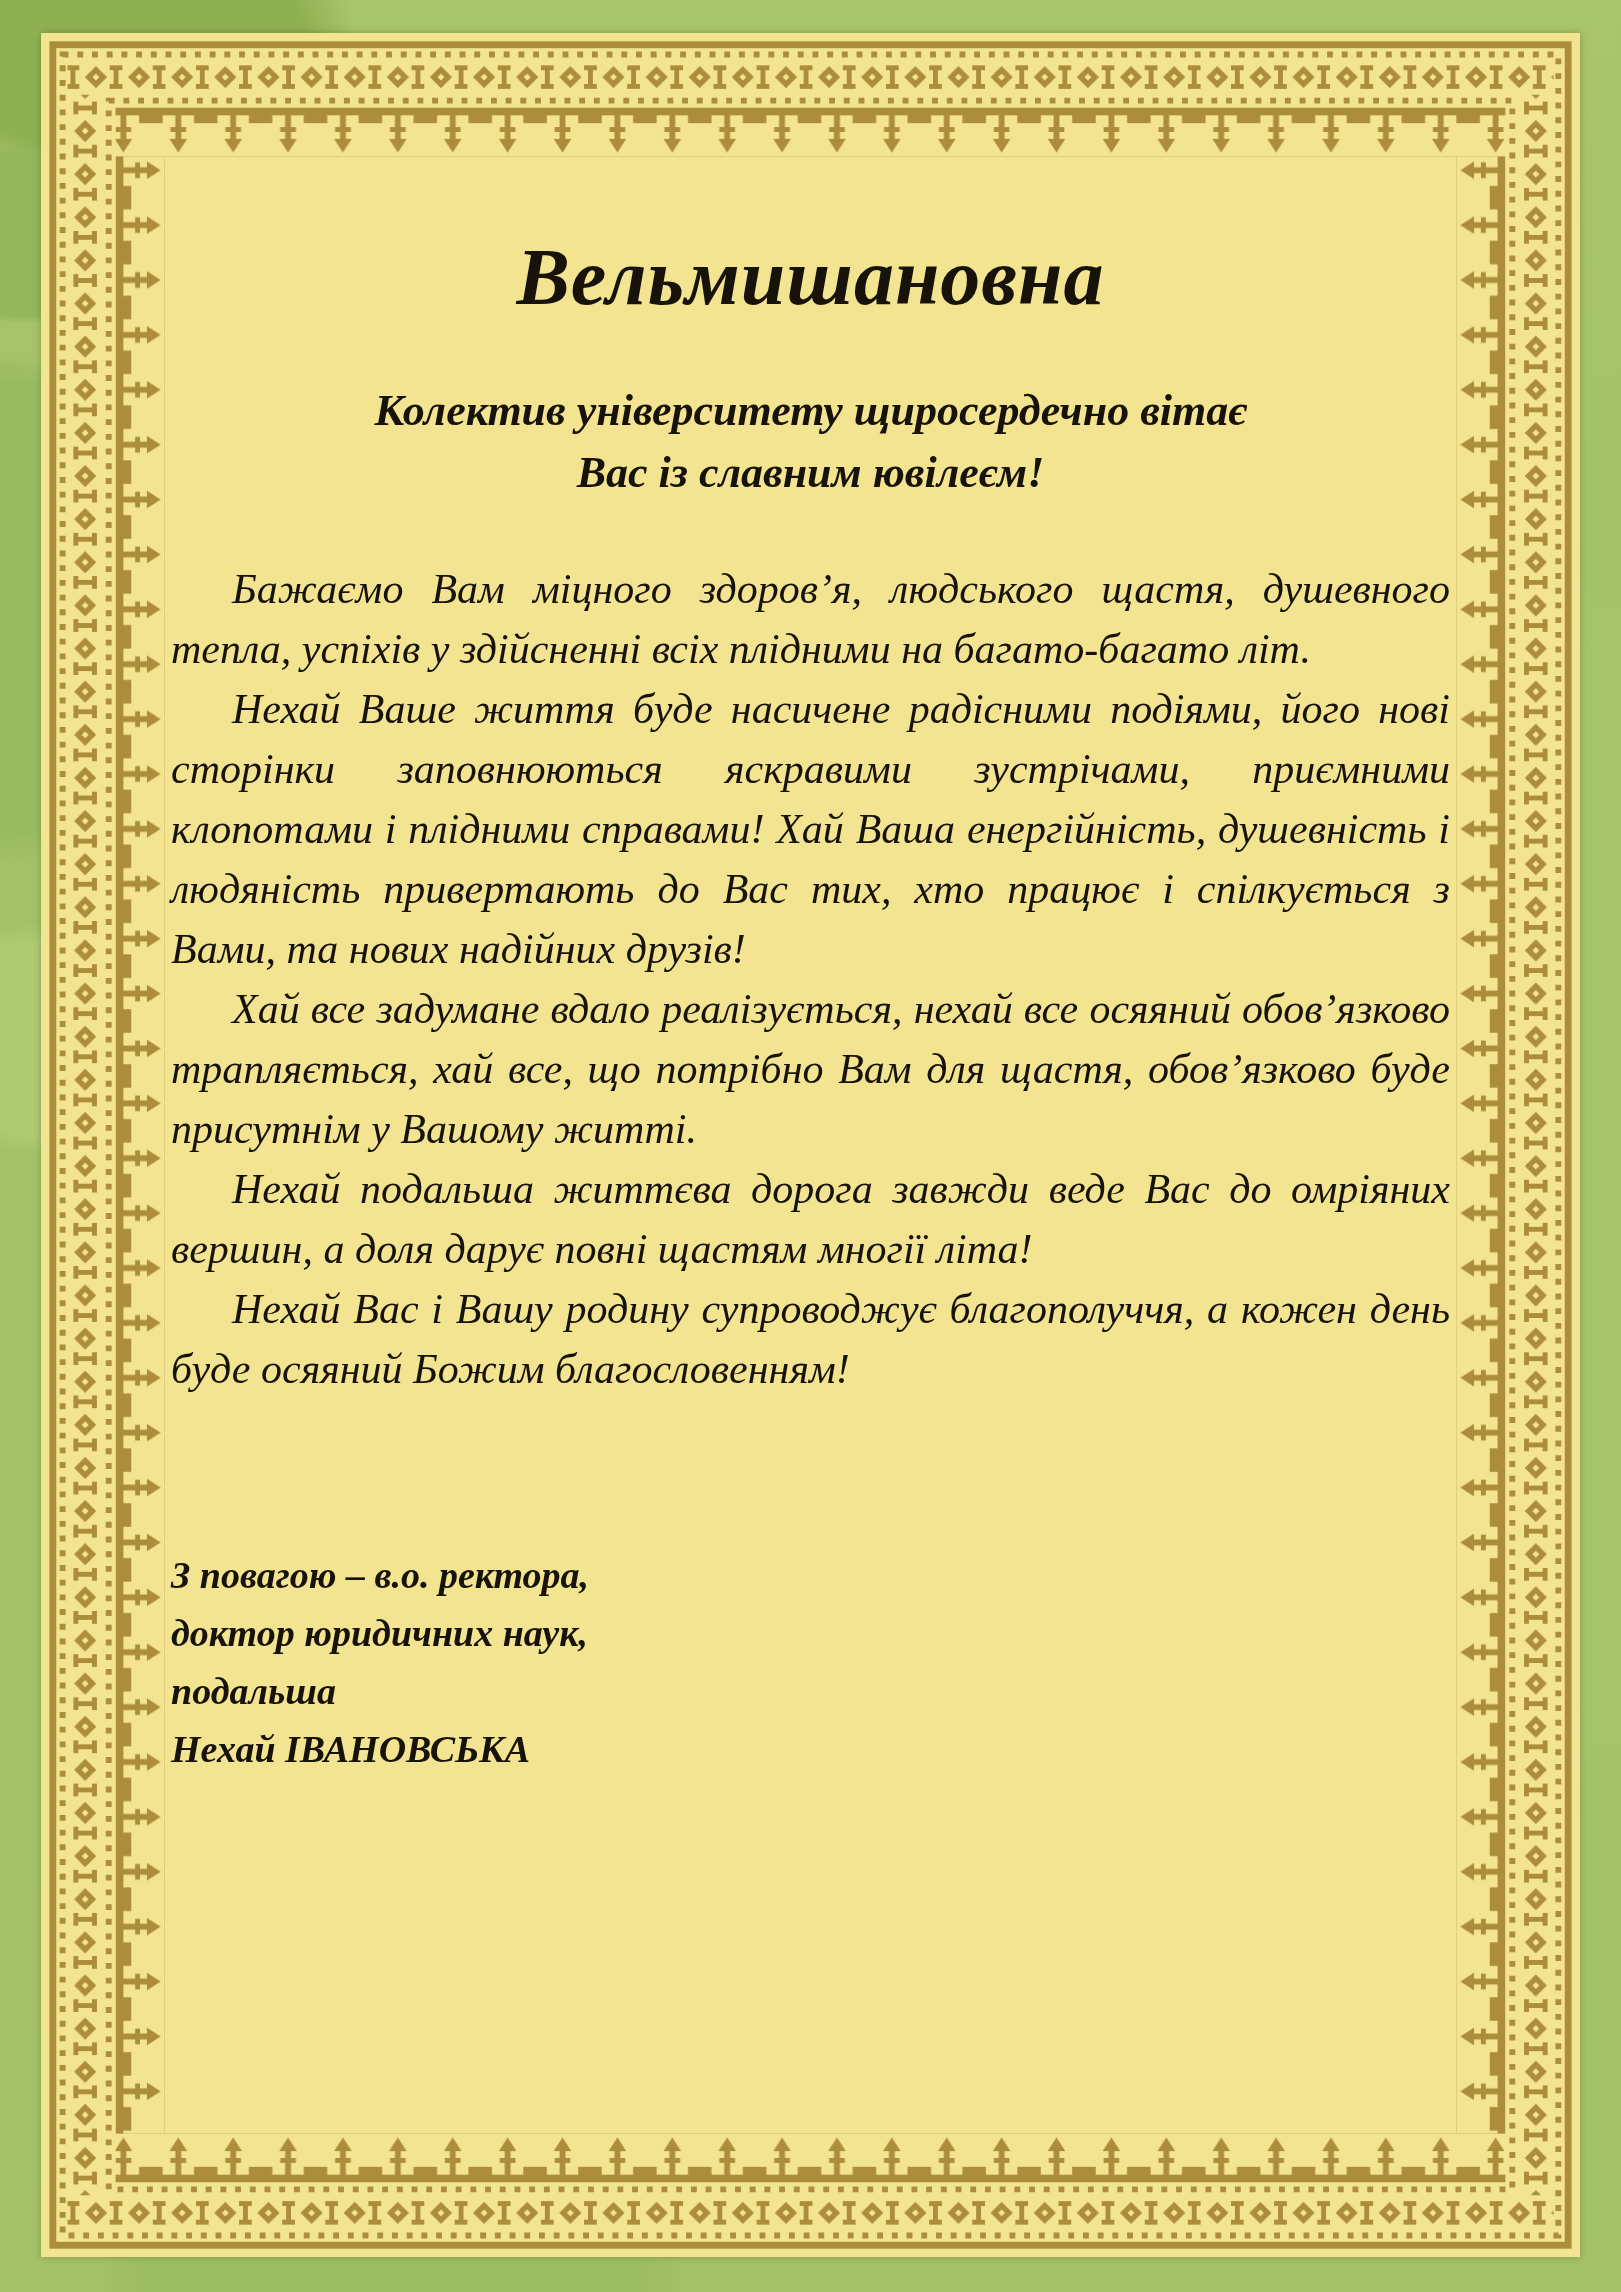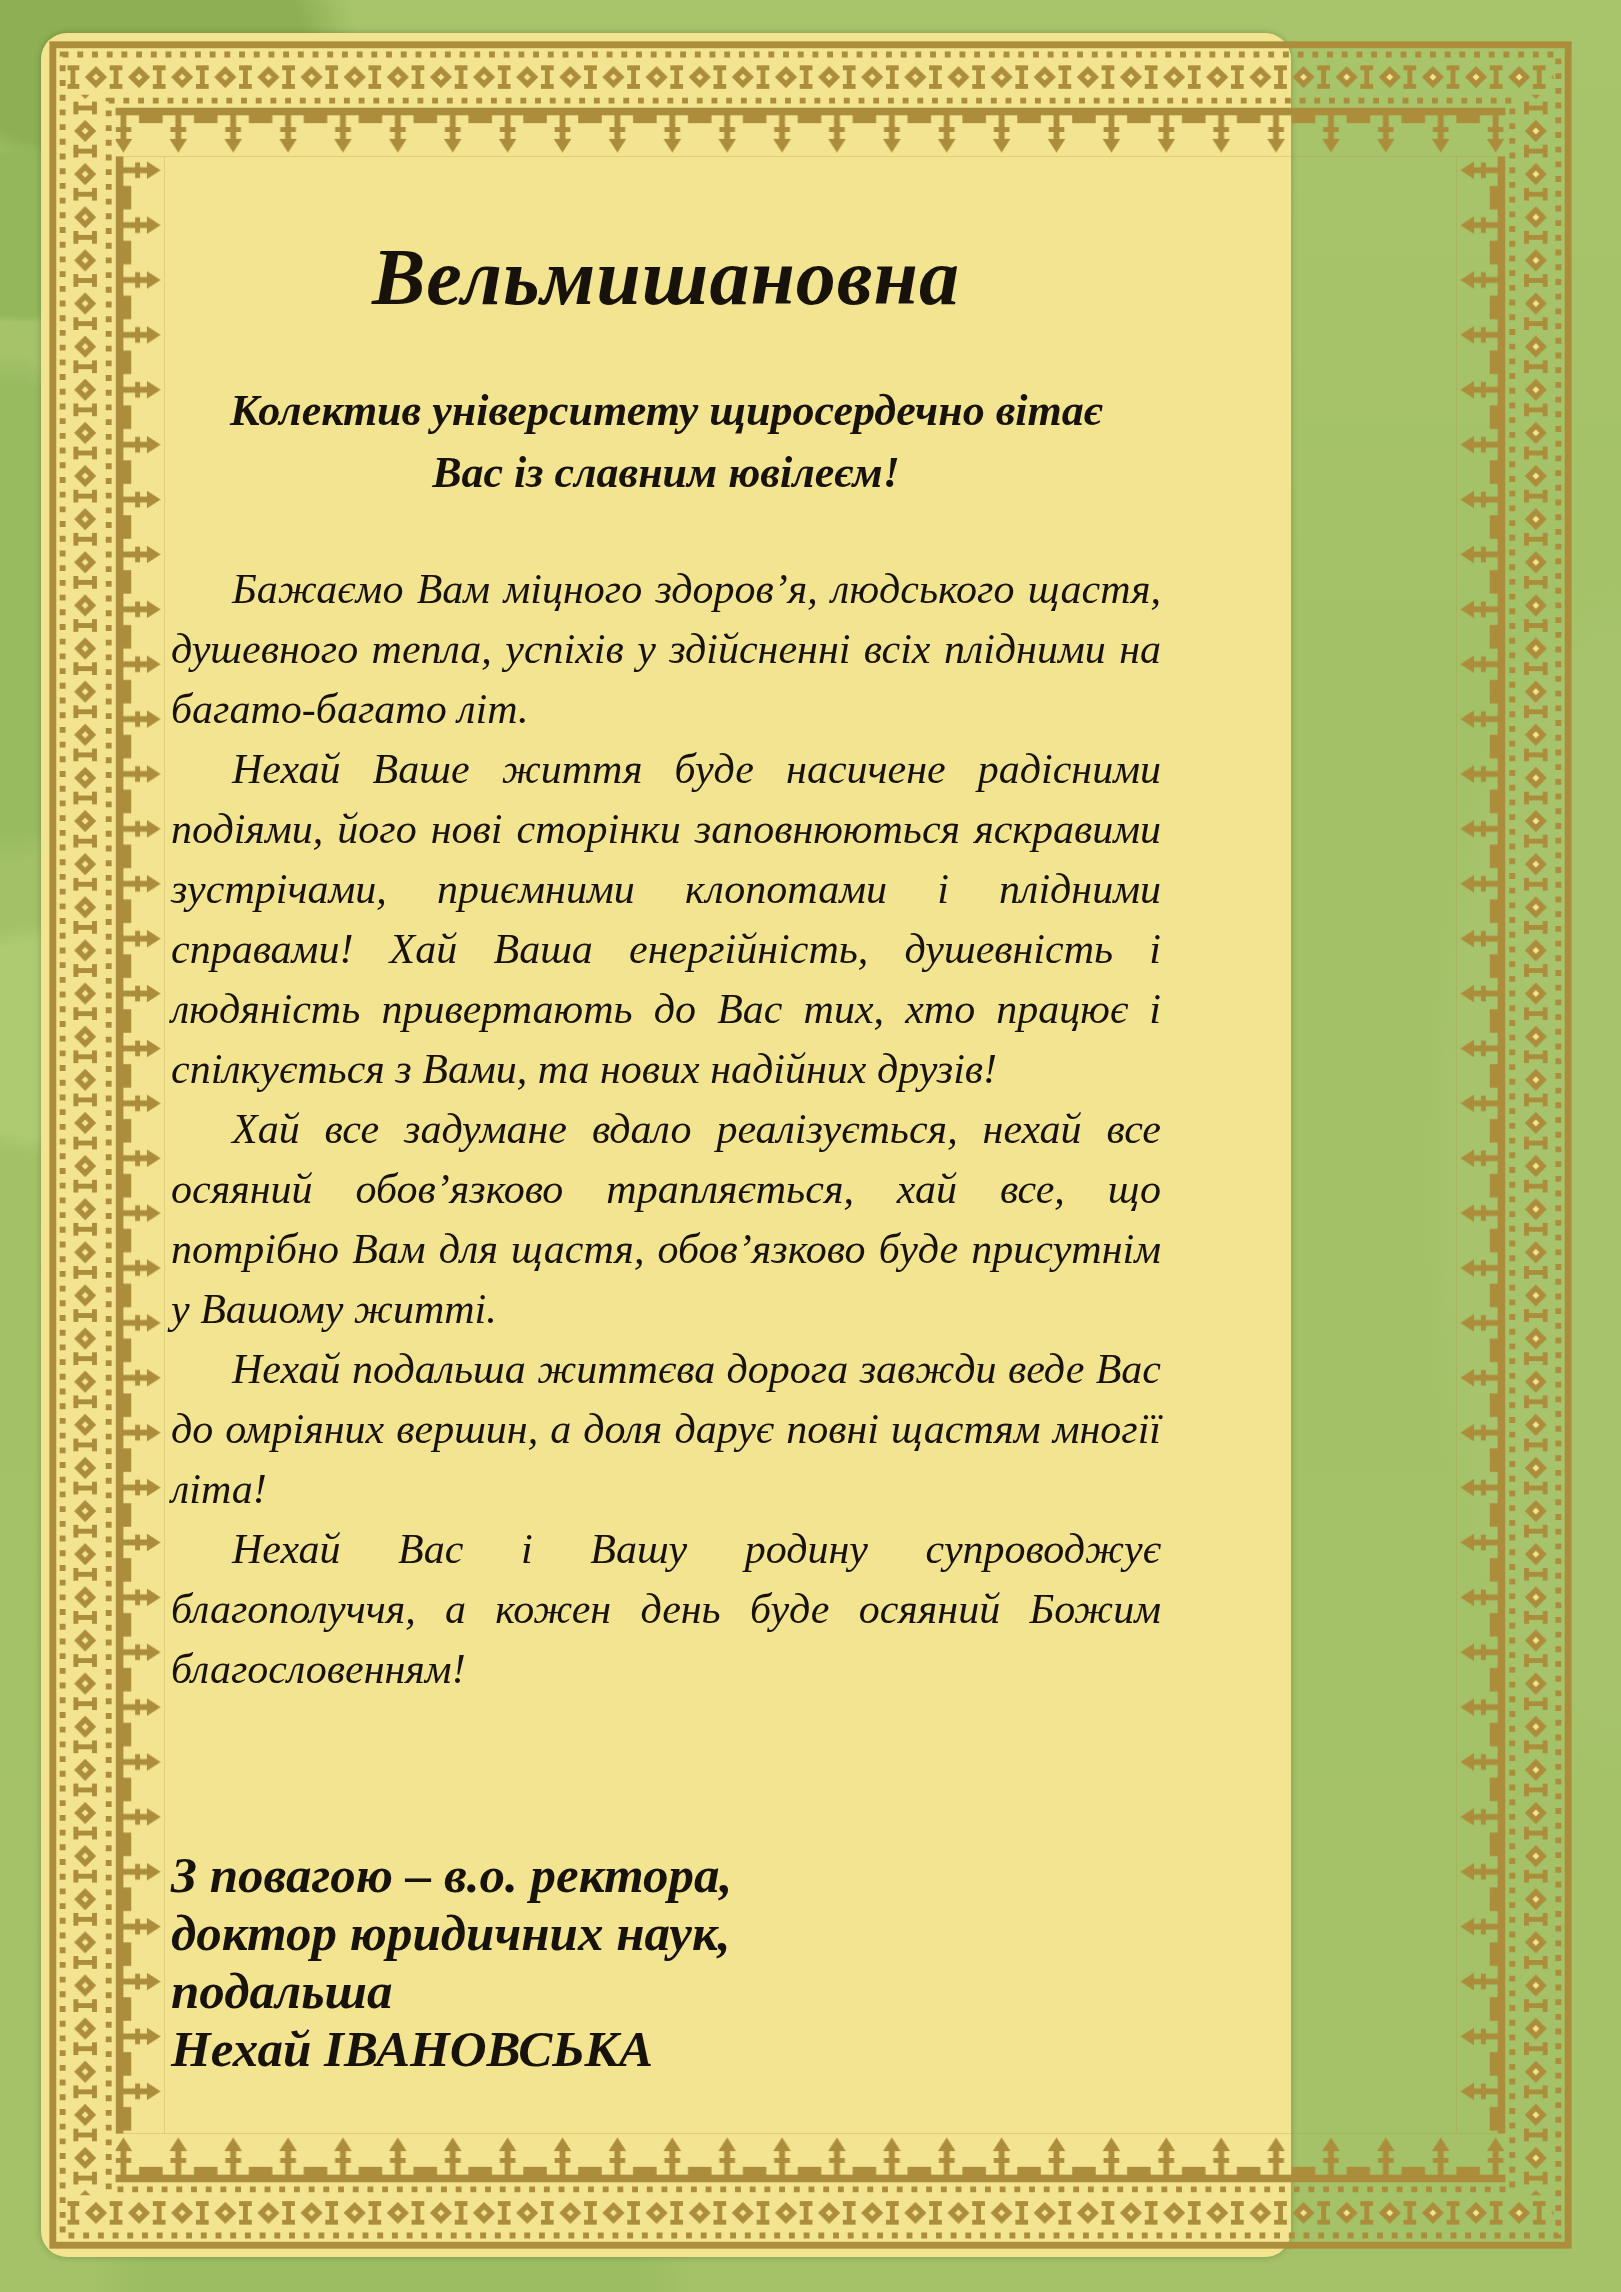--- a/index.html
+++ b/index.html
@@ -15,24 +15,23 @@
       radial-gradient(196px 412px at 9.8px 608px, #99bb60 0 55%, rgba(153,187,96,0) 62%),
       radial-gradient(294px 196px at 59px 1039px, #aecb72 0 50%, rgba(174,203,114,0) 60%),
       radial-gradient(412px 255px at 118px 39px, #8eb052 0 45%, rgba(142,176,82,0) 58%),
       radial-gradient(274px 882px at 1617px 1176px, #a7c46c 0 60%, rgba(167,196,108,0) 70%),
       radial-gradient(490px 294px at 392px 2284px, #9cbd62 0 50%, rgba(156,189,98,0) 62%),
       linear-gradient(180deg, #a9c56c 0%, #a3c166 30%, #a5c268 100%);
   }
   .page {
     position: absolute;
     left: 41px; top: 33px;
-    width: 1250px; height: 2224px;
+    width: 1539px; height: 2224px;
     background: #f3e492;
     box-shadow: 0 0 6.9px rgba(60,70,20,.35);
-    border-radius: 26px;
   }
   .frame { position:absolute; left:0; top:0; }
   .content {
     position: absolute;
     left: 130px; right: 130px; top: 0; bottom: 0;
     color: #17130a;
   }
   .title {
     margin: 186px 0 0;
     font-style: italic; font-weight: bold;
@@ -50,21 +49,21 @@
   .body-text p {
     margin: 0;
     font-style: italic;
     font-size: 42px; line-height: 60px;
     text-align: justify;
     text-indent: 61px;
   }
   .signature {
     margin: 147px 0 4px;
     font-style: italic; font-weight: bold;
-    font-size: 51px; line-height: 58px;
+    font-size: 38px; line-height: 58px;
     text-align: left;
   }
 </style>
 </head>
 <body>
 
 <div class="canvas">
   <div class="page">
 
     <svg class="frame" width="1539" height="2224" viewBox="0 0 1570 2269">

